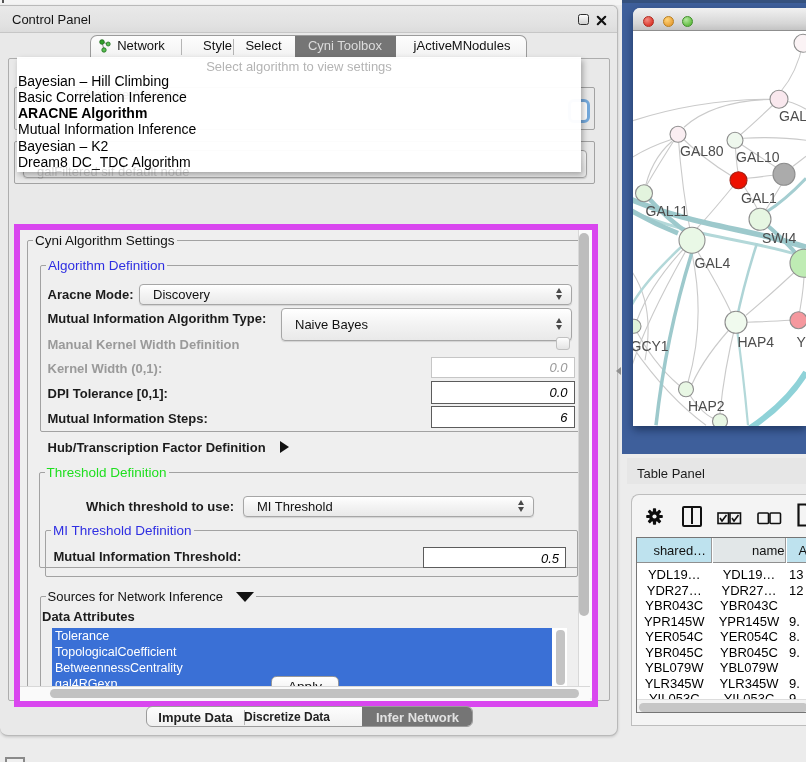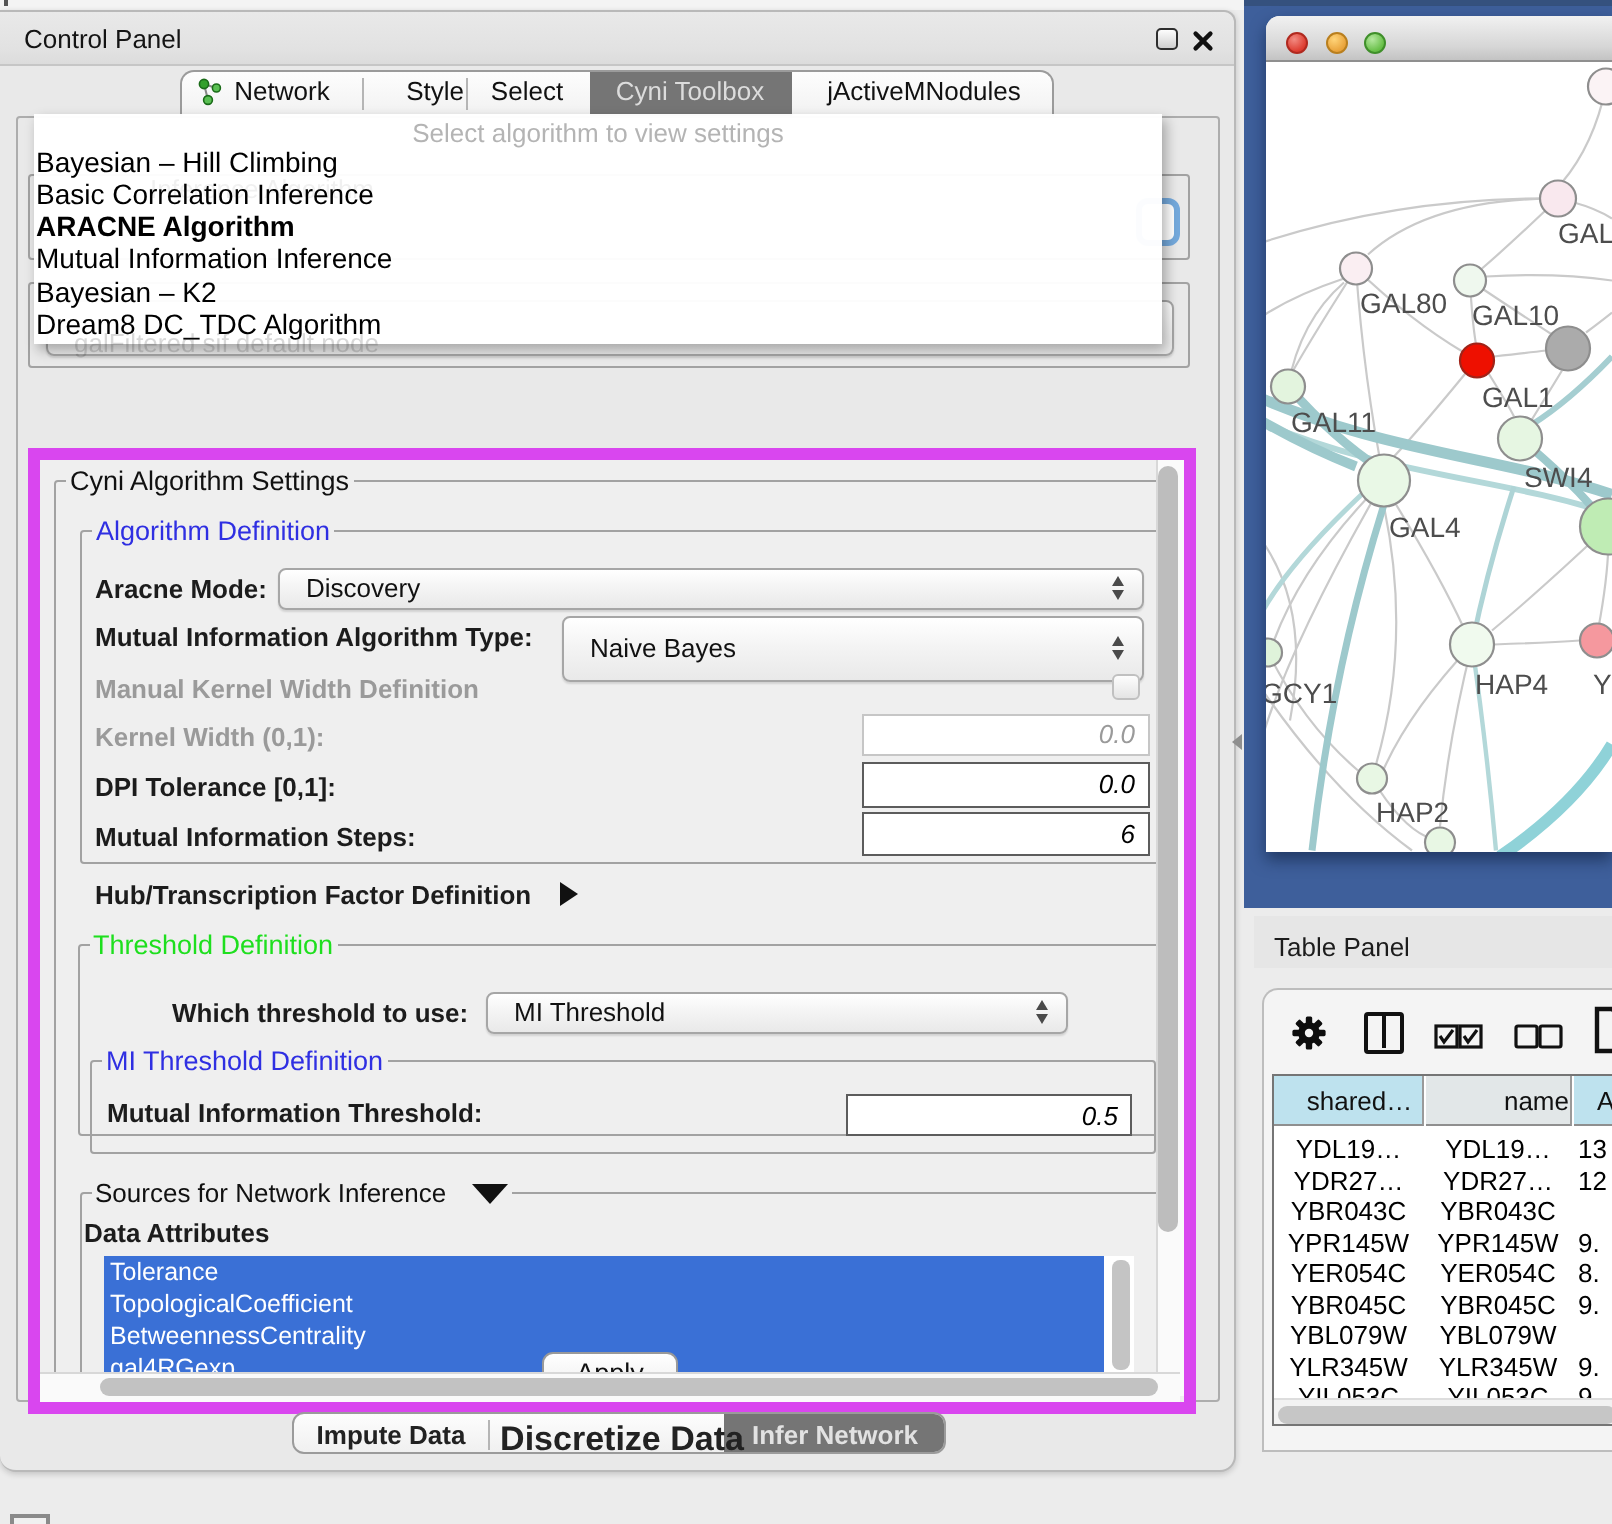--- a/index.html
+++ b/index.html
@@ -146,21 +146,21 @@
     <div class="abs" style="left:504px; top:2px; width:8.5px; height:55px; background:#c4c4c4; border-radius:4px;"></div>
   </div>
 </div>
 
 <div class="abs" style="left:271px; top:675.5px; width:68px; height:21.5px; background:linear-gradient(#ffffff,#ededed); border:1px solid #999; border-radius:5.5px; text-align:center; font-size:13.5px; color:#111; line-height:20px;">Apply</div>
 
 <div class="abs" style="left:146px; top:706px; width:326.5px; height:21px; background:linear-gradient(#fdfdfd,#f0f0f0); border:1px solid #9b9b9b; border-radius:6px; overflow:hidden;">
   <div class="abs" style="left:215px; top:0; width:111.5px; height:21px; background:#757575;"></div>
   <div class="abs" style="left:96.5px; top:3px; width:1px; height:15px; background:#b5b5b5;"></div>
   <div class="abs" style="left:0px; top:3px; width:97px; text-align:center; font-size:13px; font-weight:bold; color:#222;">Impute Data</div>
-  <div class="abs" style="left:97px; top:3px; width:134px; text-align:center; font-size:17px; font-weight:bold; color:#222;">Discretize Data</div>
+  <div class="abs" style="left:97px; top:3px; width:118px; text-align:left; font-size:12px; font-weight:bold; color:#222;">Discretize Data</div>
   <div class="abs" style="left:215px; top:3px; width:111px; text-align:center; font-size:13px; font-weight:bold; color:#e2e2e2;">Infer Network</div>
 </div>
 
 <div class="abs" style="left:17px; top:57px; width:564px; height:115px; background:rgba(255,255,255,0.97); box-shadow:2px 3px 6px rgba(0,0,0,0.3);">
   <div class="abs" style="left:0; top:2px; width:100%; text-align:center; font-size:13px; color:#b4b4b4;">Select algorithm to view settings</div>
   <div class="abs" style="left:1px; top:15.8px; font-size:14px; color:#000;">Bayesian – Hill Climbing</div>
   <div class="abs" style="left:1px; top:32px; font-size:14px; color:#000;">Basic Correlation Inference</div>
   <div class="abs" style="left:1px; top:48.2px; font-size:14px; font-weight:bold; color:#000;">ARACNE Algorithm</div>
   <div class="abs" style="left:1px; top:64.4px; font-size:14px; color:#000;">Mutual Information Inference</div>
   <div class="abs" style="left:1px; top:80.6px; font-size:14px; color:#000;">Bayesian – K2</div>

